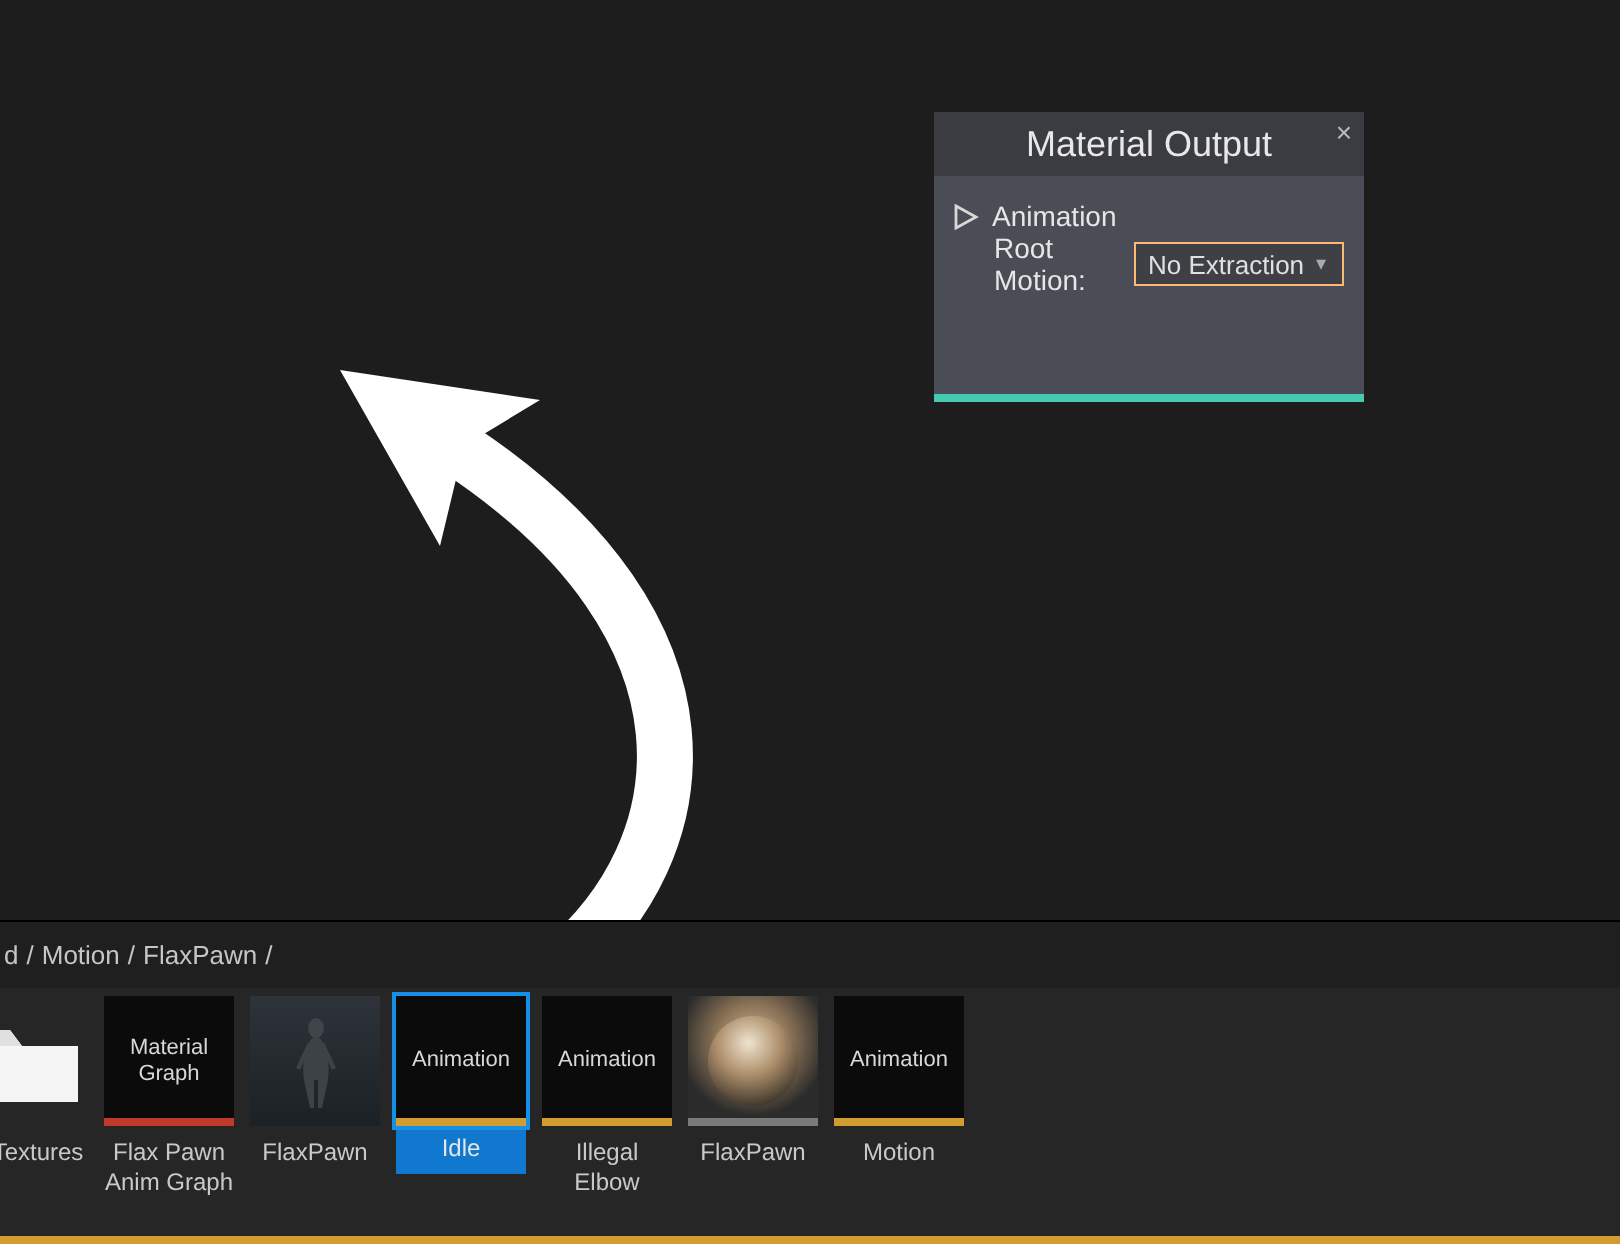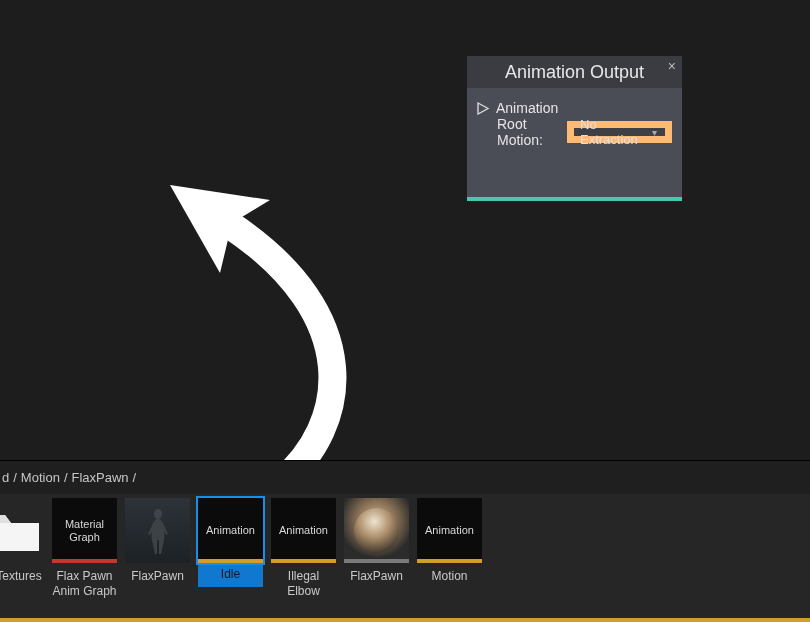--- a/index.html
+++ b/index.html
@@ -62,21 +62,21 @@
     .node-select-label { margin-right: 8px; margin-left: 20px; }
     .node-select {
       flex: 0 0 auto;
       display: flex;
       align-items: center;
       justify-content: space-between;
       width: 105px;
       height: 22px;
       padding: 0 8px 0 6px;
       background: #3e4046;
-      border: 7px solid #fdba74;
+      border: 1px solid #fdba74;
       font-size: 13px;
       color: #e0e0e0;
     }
     .chevron-down {
       font-size: 10px;
       color: #aaa;
     }
 
     
     .drag-arrow {
@@ -135,21 +135,21 @@
     .asset-label {
       margin-top: 6px;
       font-size: 12px;
       color: #c9c9c9;
       text-align: center;
       line-height: 1.25;
       max-width: 72px;
       word-wrap: break-word;
     }
     .asset-item.selected .asset-thumb { outline: 2px solid #1590e6; outline-offset: 0; }
-    .asset-item.selected .under { background: #1079cf; color: #0f172a; }
+    .asset-item.selected .under { background: #1079cf; color: #e5e5e5; }
     .under {
       width: 65px;
       padding: 4px 2px 6px 2px;
       text-align: center;
       font-size: 12px;
     }
     .type-bar {
       position: absolute;
       left: 0; right: 0; bottom: 0;
       height: 4px;
@@ -191,21 +191,21 @@
     .asset-item.first { width: 50px; margin-left: -6px; }
     .asset-item.first .asset-label { max-width: 56px; }
   </style>
 </head>
 <body>
 
 <div class="graph-canvas">
 
   <div class="node-panel">
     <div class="node-header">
-      <span class="node-title">Animation Output</span>
+      <span class="node-title">Material Output</span>
       <span class="node-close">×</span>
     </div>
     <div class="node-body">
       <div class="node-row">
         <span class="pin-icon">
           <svg width="13" height="13" viewBox="0 0 13 13">
               <path d="M1 1 L11 6.5 L1 12 Z" fill="none" stroke="#d8d8d8" stroke-width="1.4"></path>
             </svg>
         </span>
         <span>Animation</span>

